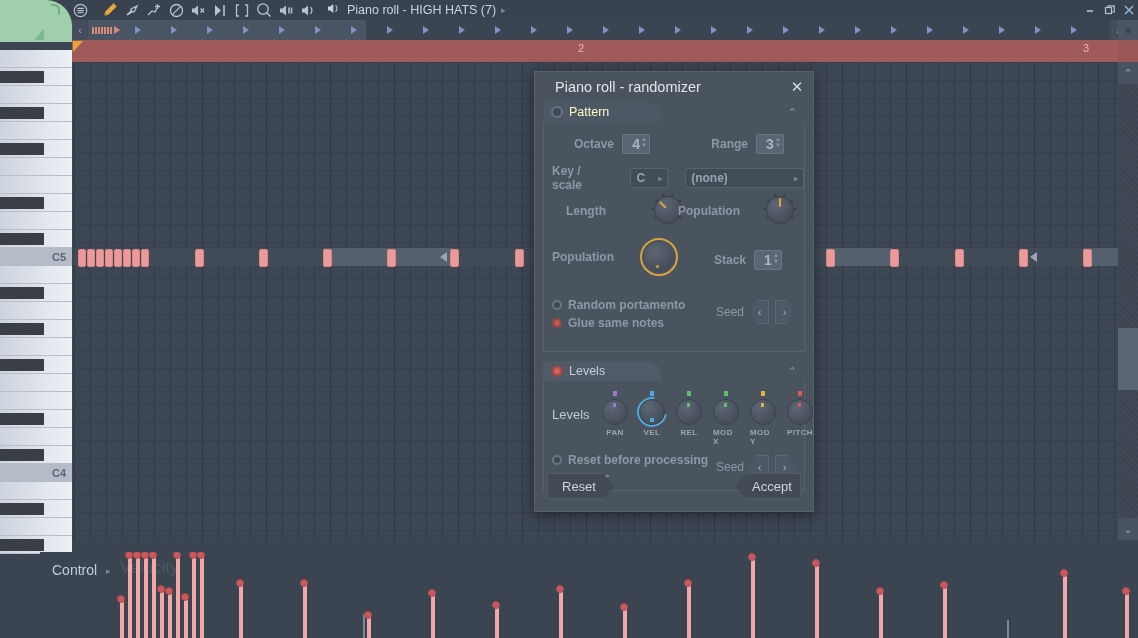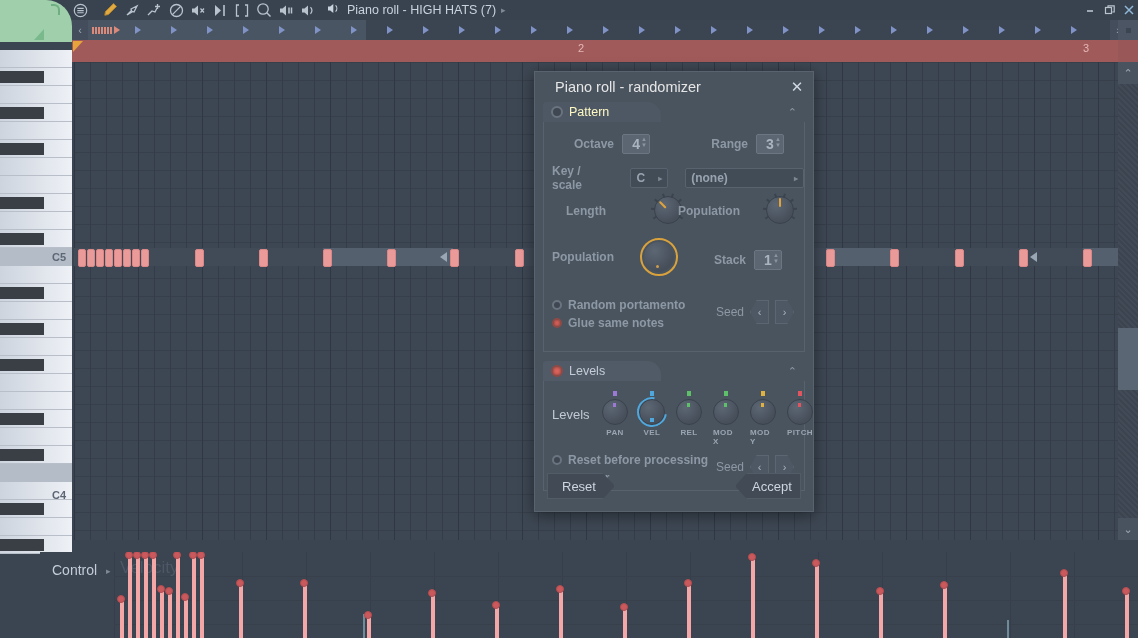--- a/index.html
+++ b/index.html
@@ -476,21 +476,21 @@
       <div class="wk" style="top:402px;height:18px;"></div>
       <div class="wk" style="top:420px;height:18px;"></div>
       <div class="wk" style="top:438px;height:18px;"></div>
       <div class="bk" style="top:441px;height:12px;"></div>
       <div class="wk" style="top:456px;height:18px;"></div>
       <div class="wk" style="top:474px;height:18px;"></div>
       <div class="bk" style="top:477px;height:12px;"></div>
       <div class="krow-hl" style="top: 186px; height: 18px;"></div>
       <div class="klabel" style="top: 189px;">C5</div>
       <div class="krow-hl" style="top: 402px; height: 18px;"></div>
-      <div class="klabel" style="top: 427px;">C4</div>
+      <div class="klabel" style="top: 405px;">C4</div>
     </div>
 
   <div class="grid" id="grid">
       <div class="gh" style="top:0px"></div>
       <div class="gh" style="top:18px"></div>
       <div class="gh" style="top:36px"></div>
       <div class="gh" style="top:54px"></div>
       <div class="gh" style="top:72px"></div>
       <div class="gh" style="top:90px"></div>
       <div class="gh" style="top:108px"></div>

